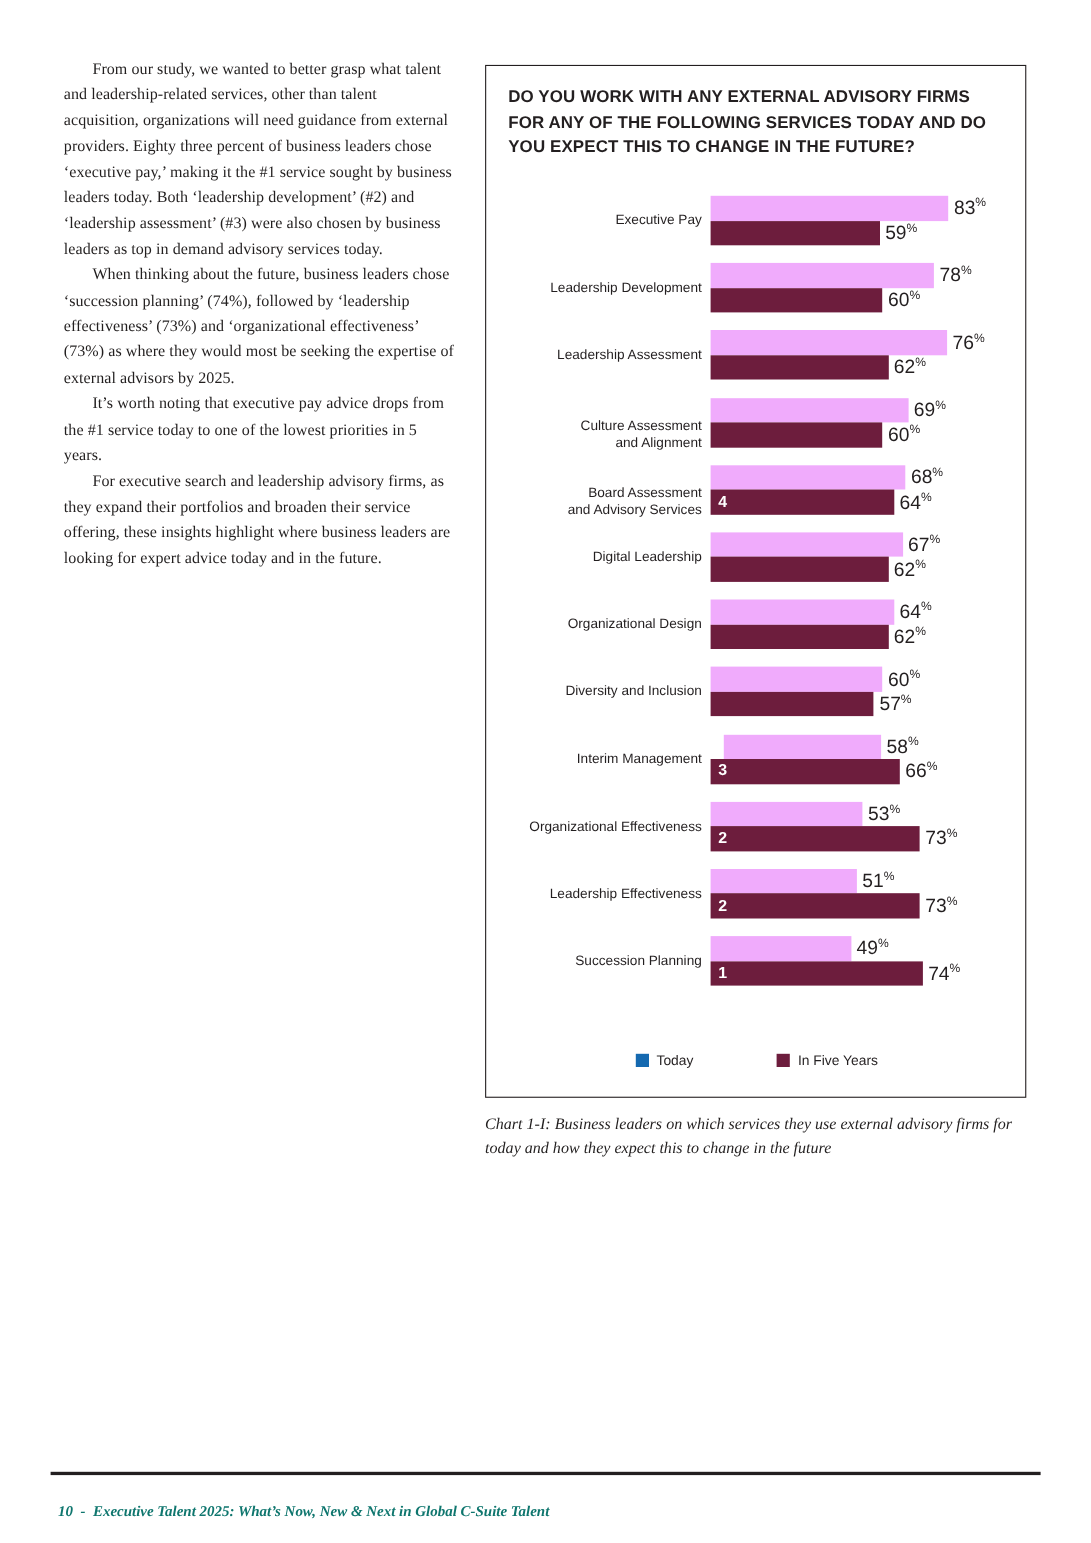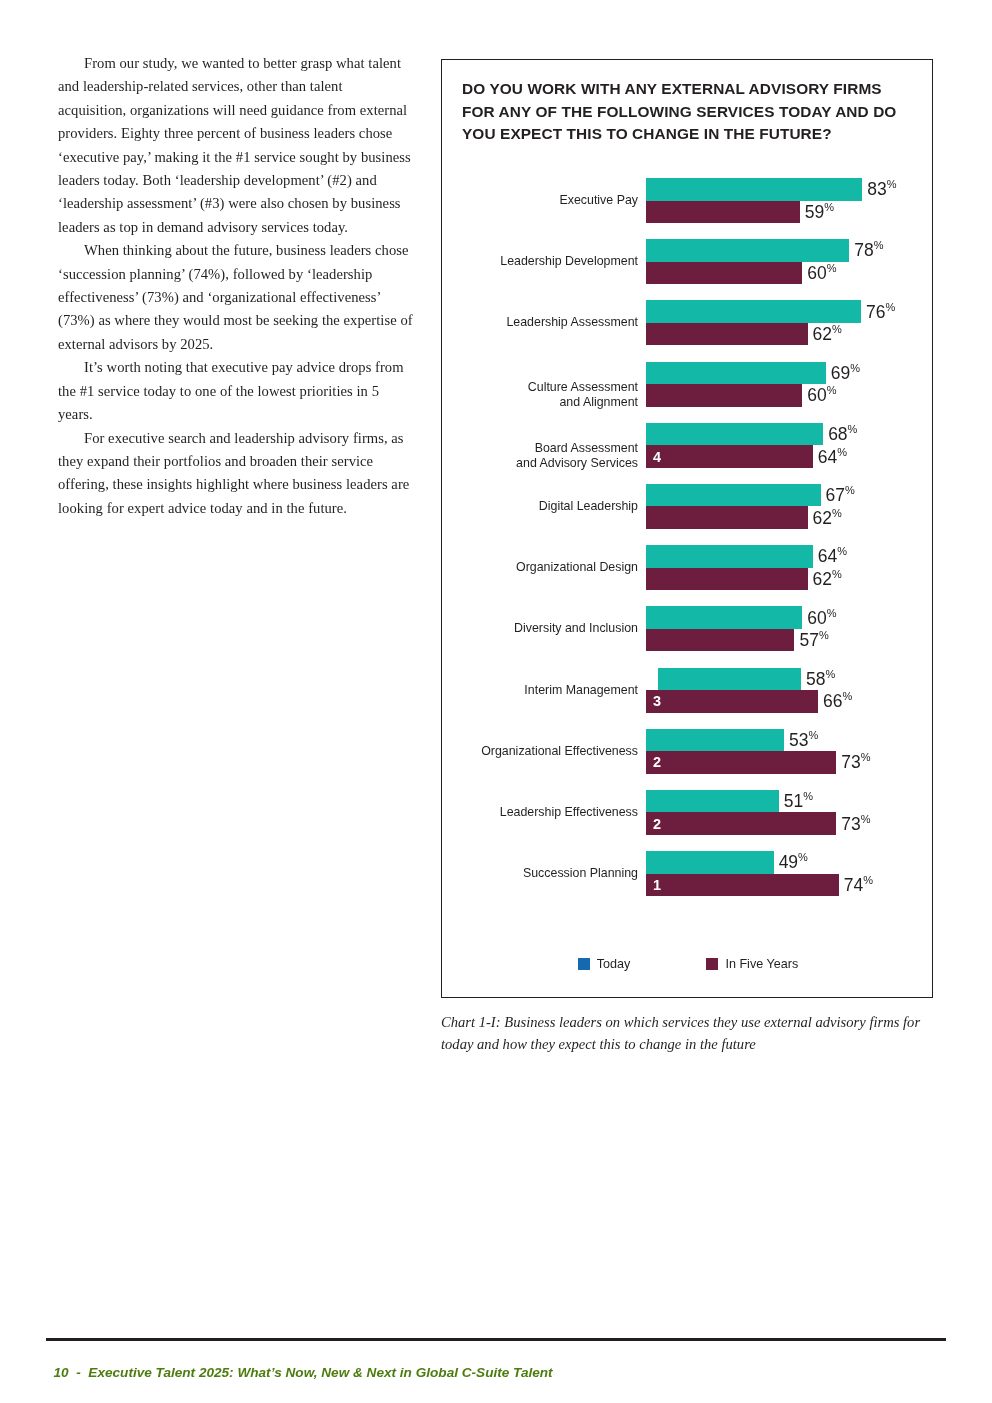--- a/index.html
+++ b/index.html
@@ -87,21 +87,21 @@
 
   .bars {
     position: absolute;
     left: 204px;
     top: 6px;
   }
   .bar {
     position: relative;
     height: 22.5px;
   }
-  .bar.today    { background: #14b8a6; }
+  .bar.today    { background: #f0abfc; }
   .bar.future   { background: #6d1d3d; }
 
   .bar-value {
     position: absolute;
     left: 100%;
     top: 50%;
     transform: translateY(-50%);
     margin-left: 5px;
     font-size: 17.5px;
     font-weight: normal;
@@ -170,25 +170,25 @@
     left: 46px;
     top: 1338px;
     width: 900px;
     height: 3px;
     background: #231f20;
   }
   #page-footer {
     position: absolute;
     left: 46px;
     top: 1350px;
-    font-family: Liberation Sans, sans-serif;
+    font-family: Liberation Serif, serif;
     font-style: italic;
     font-weight: bold;
     font-size: 13.6px;
-    color: #4d7c0f;
+    color: #0f766e;
     white-space: pre;
   }
 </style>
 </head>
 <body>
 
 <div id="article-column">
   <p class="body-paragraph">From our study, we wanted to better grasp what talent and leadership-related services, other than talent acquisition, organizations will need guidance from external providers. Eighty three percent of business leaders chose ‘executive pay,’ making it the #1 service sought by business leaders today. Both ‘leadership development’ (#2) and ‘leadership assessment’ (#3) were also chosen by business leaders as top in demand advisory services today.</p>
   <p class="body-paragraph">When thinking about the future, business leaders chose ‘succession planning’ (74%), followed by ‘leadership effectiveness’ (73%) and ‘organizational effectiveness’ (73%) as where they would most be seeking the expertise of external advisors by 2025.</p>
   <p class="body-paragraph">It’s worth noting that executive pay advice drops from the #1 service today to one of the lowest priorities in 5 years.</p>

